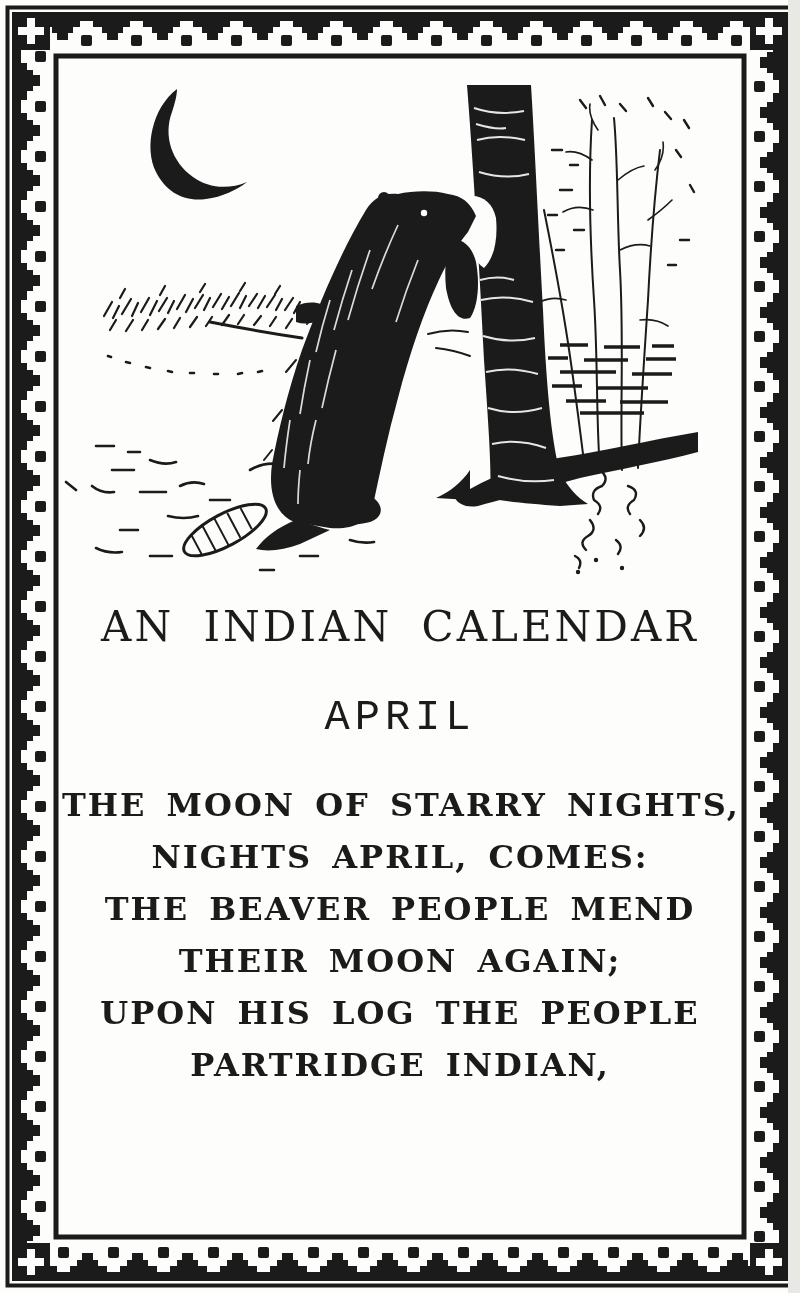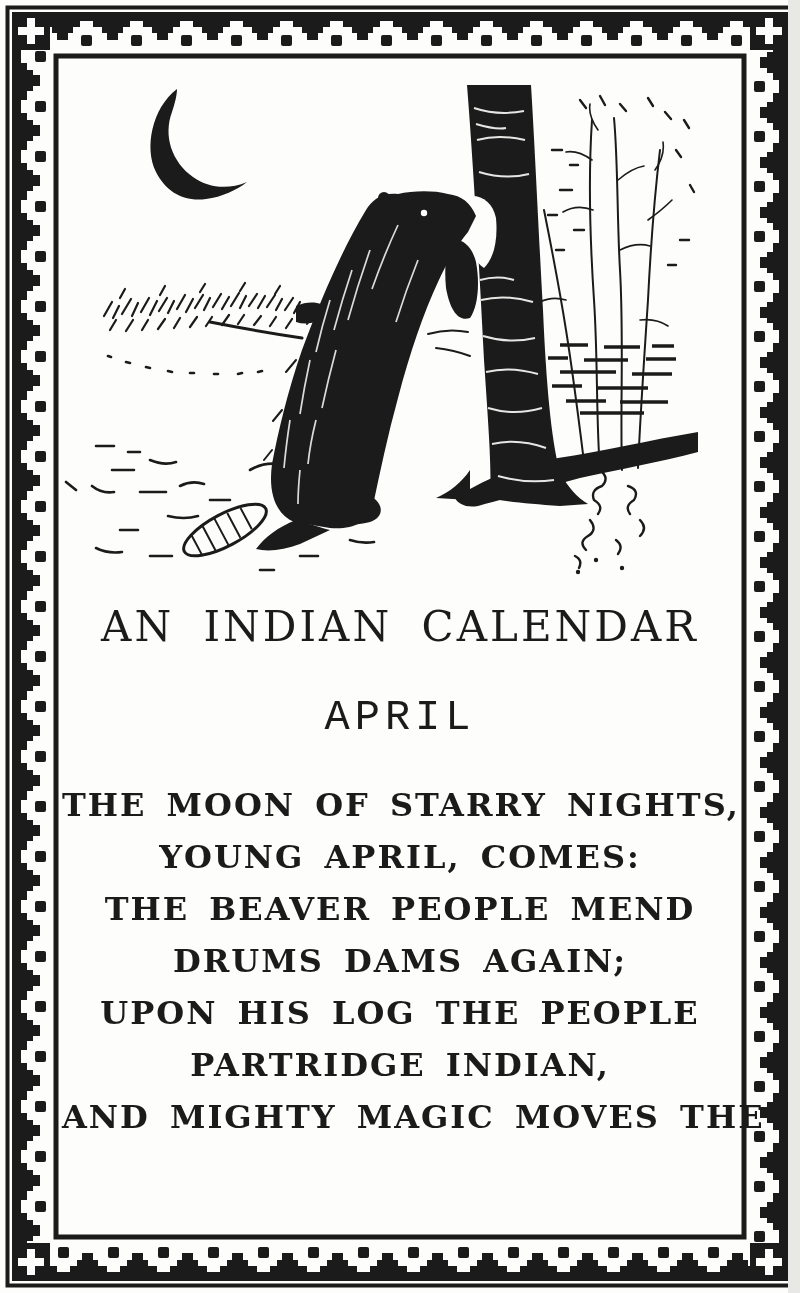--- a/index.html
+++ b/index.html
@@ -145,20 +145,19 @@
       <g fill="none" stroke="#1b1b1b" stroke-width="2" stroke-linecap="round">
         <path d="M318,310 l-11,14 M296,360 l-10,12 M282,410 l-9,11 M272,450 l-8,10 M348,258 l-11,13 M380,216 l-11,12"></path>
       </g>
     </g>
   </svg>
 
   <div class="textblock page-title">AN INDIAN CALENDAR</div>
   <div class="textblock month-title">APRIL</div>
   <div class="textblock poem">
     <div class="poem-line">THE MOON OF STARRY NIGHTS,</div>
-    <div class="poem-line">YOUNG APRIL, COMES:</div>
+    <div class="poem-line">NIGHTS APRIL, COMES:</div>
     <div class="poem-line">THE BEAVER PEOPLE MEND</div>
-    <div class="poem-line">DRUMS DAMS AGAIN;</div>
+    <div class="poem-line">THEIR MOON AGAIN;</div>
     <div class="poem-line">UPON HIS LOG THE PEOPLE</div>
     <div class="poem-line">PARTRIDGE INDIAN,</div>
-    <div class="poem-line">AND MIGHTY MAGIC MOVES THE</div>
   </div>
 </div>
 
 </body></html>

